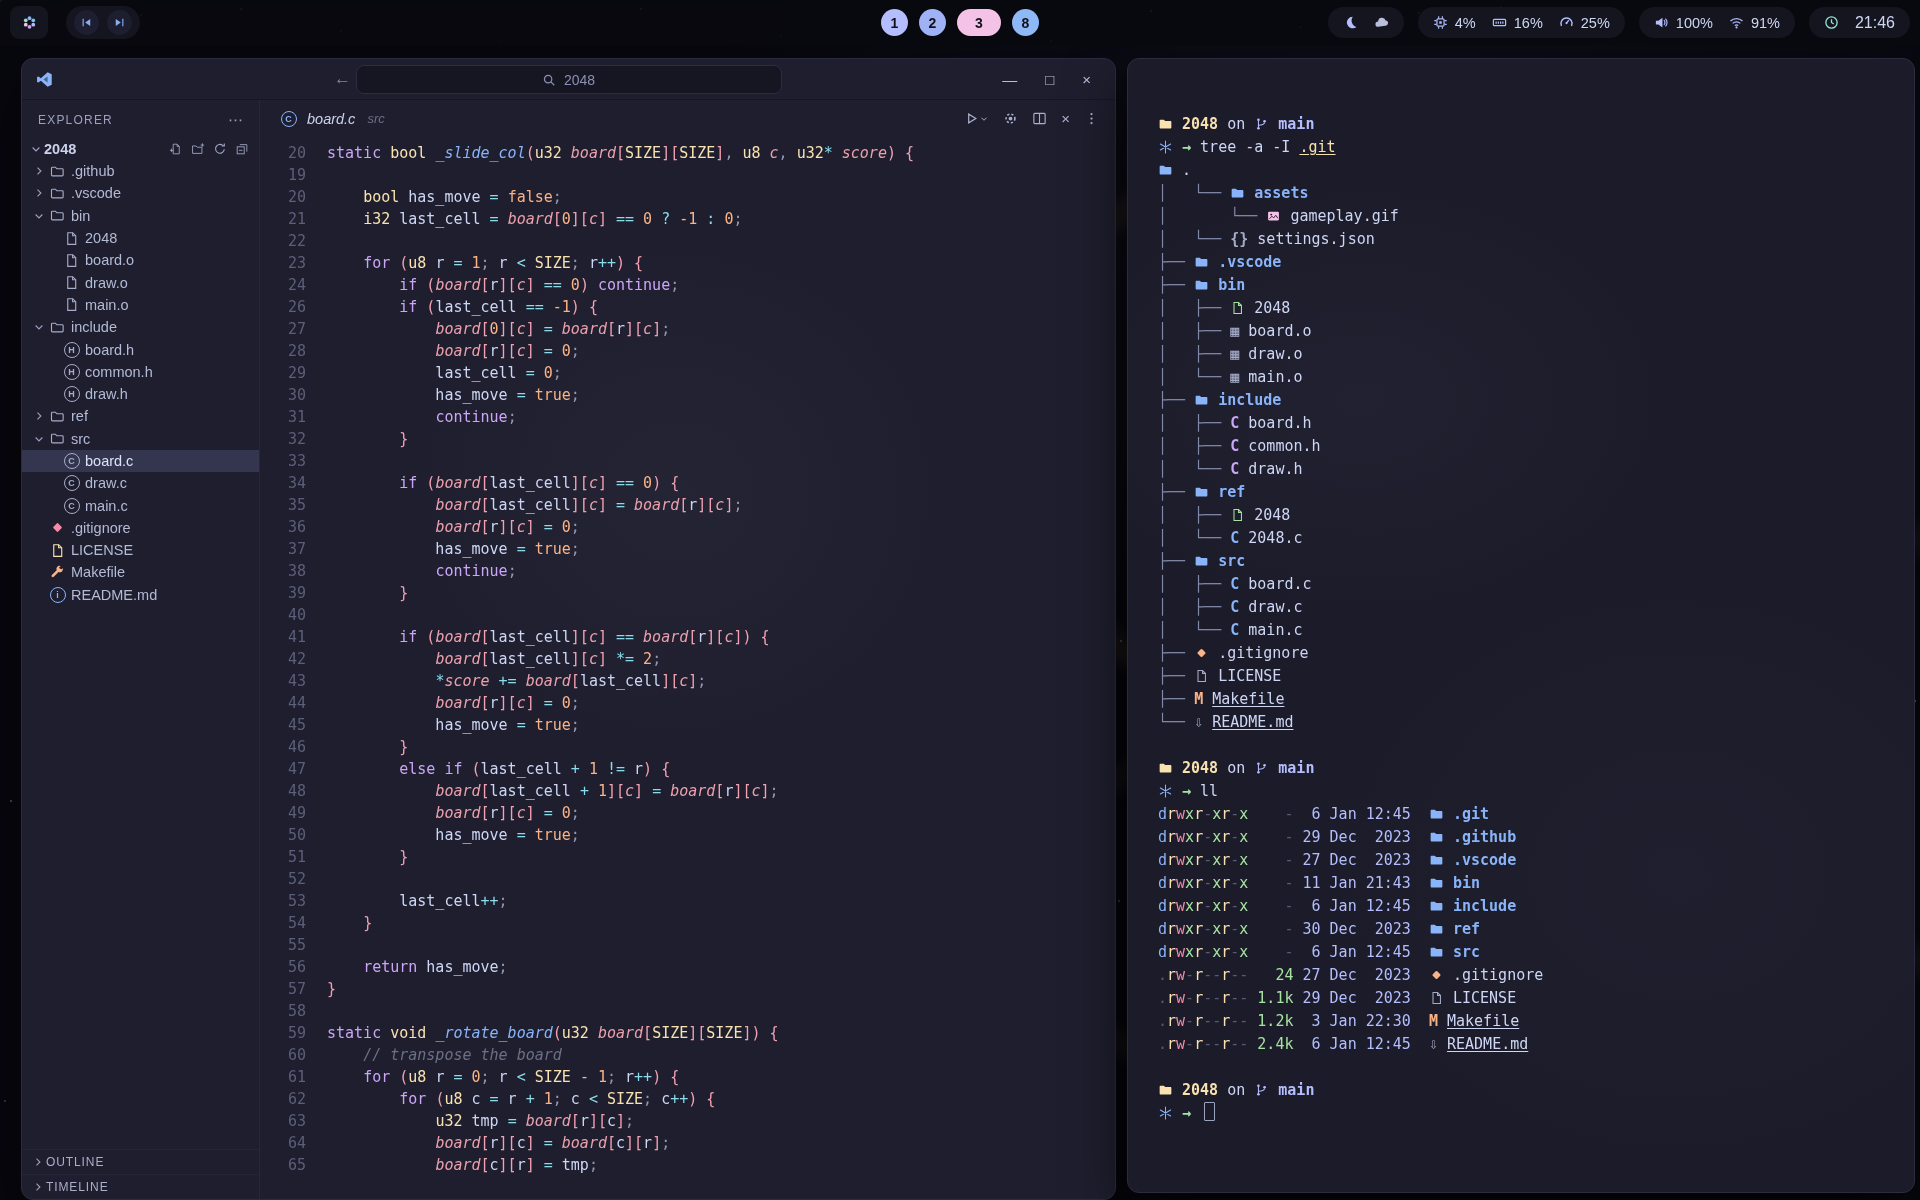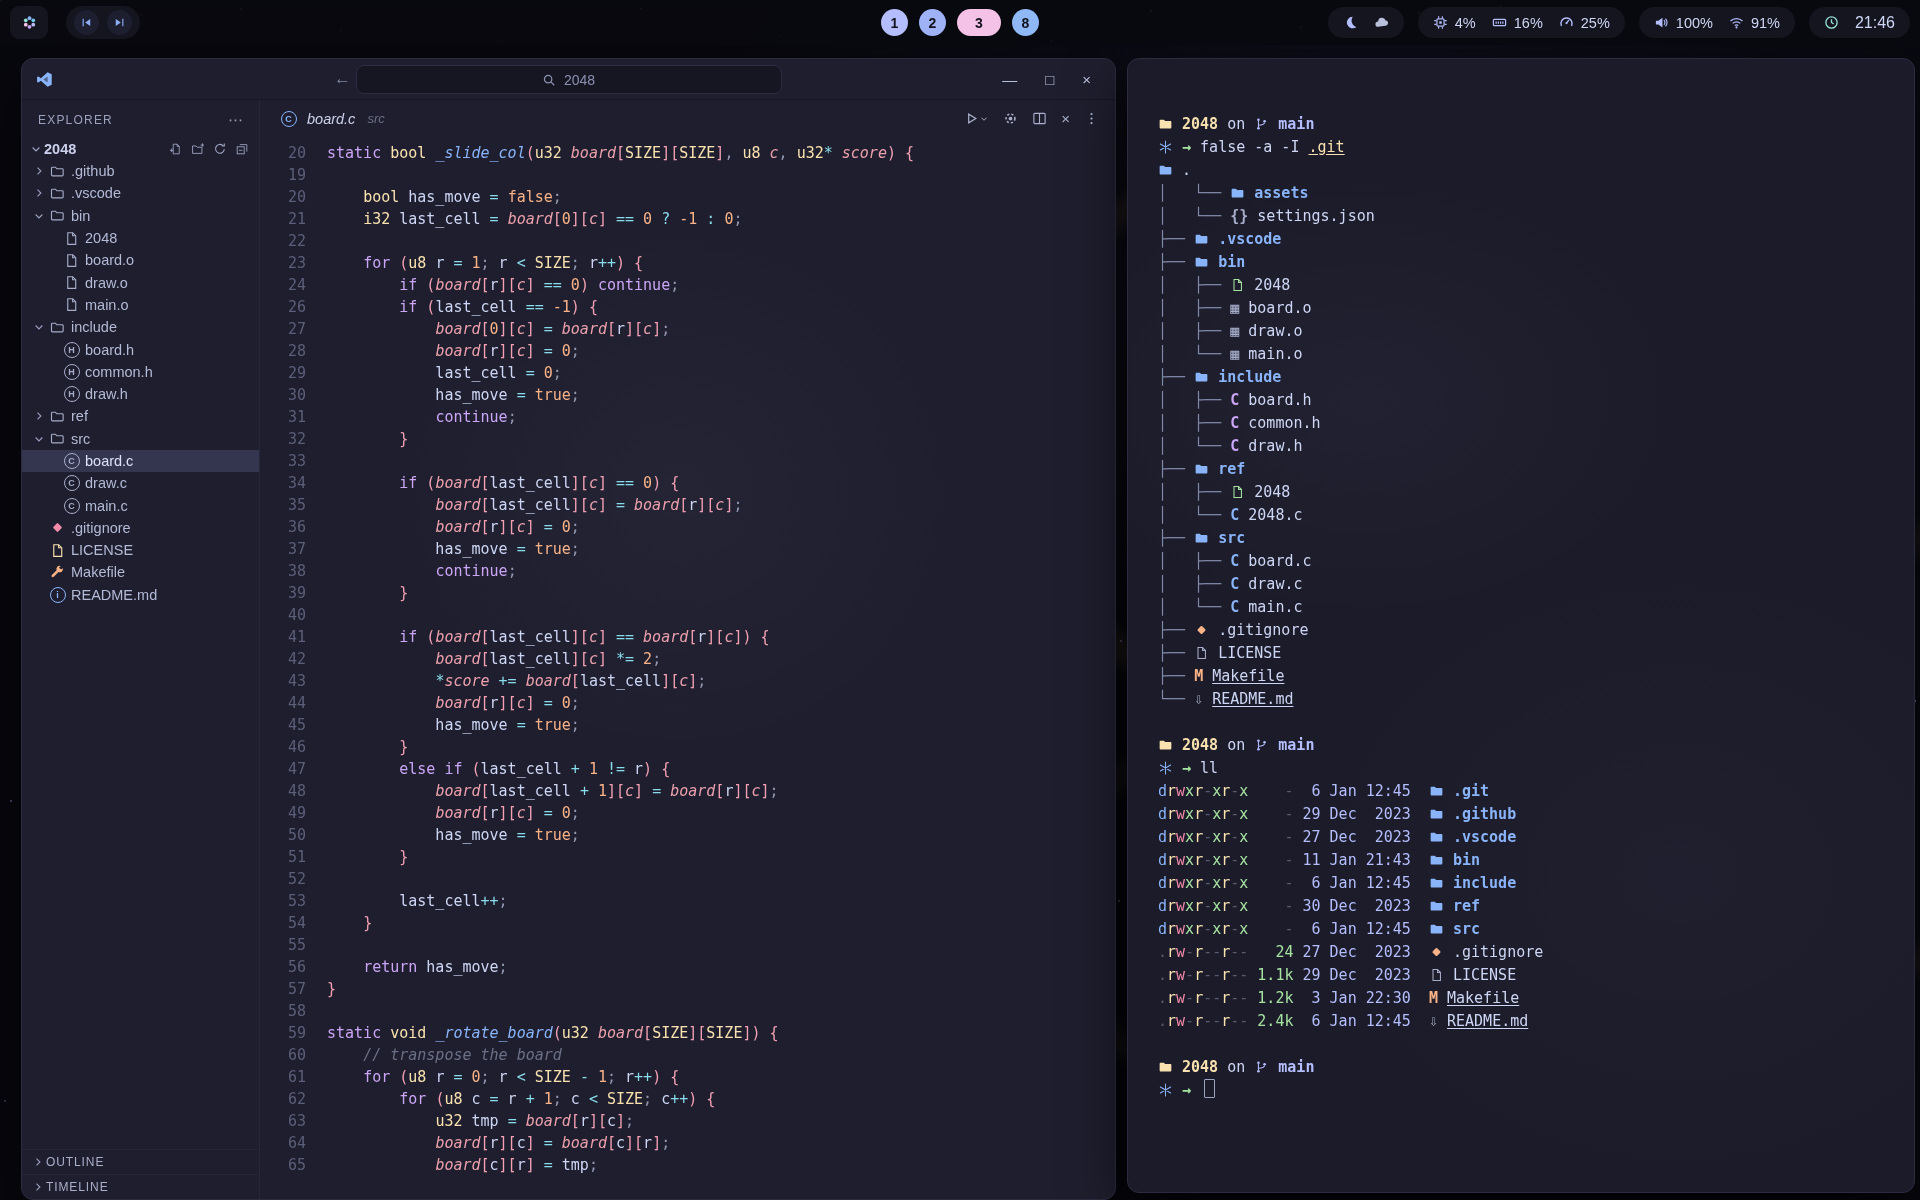--- a/index.html
+++ b/index.html
@@ -778,25 +778,29 @@
   <section class="win term">
     <div class="tlines"><div class="tl"><span class="s-ic s-yellow"><svg viewBox="0 0 16 16">
               <path fill="currentColor" d="M1.3 4.1c0-.6.5-1.1 1.1-1.1h3.7l1.5 1.7h6c.6 0 1.1.5 1.1 1.1v6.1c0 .6-.5 1.1-1.1 1.1H2.4c-.6 0-1.1-.5-1.1-1.1z"></path>
             </svg></span><span class="s-yellow s-bd"> 2048 </span><span class="s-fg">on </span><span class="s-ic s-lav"><svg viewBox="0 0 16 16">
               <circle cx="4.5" cy="3.2" r="1.5" fill="currentColor"></circle>
               <circle cx="4.5" cy="12.8" r="1.5" fill="currentColor"></circle>
               <circle cx="11.5" cy="4.8" r="1.5" fill="currentColor"></circle>
               <path d="M4.5 4.7v6.6M4.5 9.5c4.5-.3 7-2 7-3.2" fill="none" stroke="currentColor" stroke-width="1.2"></path>
             </svg></span><span class="s-lav s-bd"> main</span></div><div class="tl"><span class="s-ic s-blue"><svg viewBox="0 0 16 16">
               <path stroke="currentColor" stroke-width="1.2" stroke-linecap="round" fill="none" d="M8 1.2v13.6M2.1 4.6l11.8 6.8M2.1 11.4 13.9 4.6"></path>
-            </svg></span><span class="s-green s-bd"> → </span><span class="s-fg">false -a -I </span><span class="s-yellow s-und">.git</span></div><div class="tl"><span class="s-ic s-blue"><svg viewBox="0 0 16 16">
+            </svg></span><span class="s-green s-bd"> → </span><span class="s-fg">tree -a -I </span><span class="s-yellow s-und">.git</span></div><div class="tl"><span class="s-ic s-blue"><svg viewBox="0 0 16 16">
               <path fill="currentColor" d="M1.3 4.1c0-.6.5-1.1 1.1-1.1h3.7l1.5 1.7h6c.6 0 1.1.5 1.1 1.1v6.1c0 .6-.5 1.1-1.1 1.1H2.4c-.6 0-1.1-.5-1.1-1.1z"></path>
             </svg></span><span class="s-fg"> .</span></div><div class="tl"><span class="s-gray">│   └── </span><span class="s-ic s-blue"><svg viewBox="0 0 16 16">
               <path fill="currentColor" d="M1.3 4.1c0-.6.5-1.1 1.1-1.1h3.7l1.5 1.7h6c.6 0 1.1.5 1.1 1.1v6.1c0 .6-.5 1.1-1.1 1.1H2.4c-.6 0-1.1-.5-1.1-1.1z"></path>
-            </svg></span><span class="s-blue s-bd"> assets</span></div><div class="tl"><span class="s-gray">│   └── </span><span class="s-sub s-bd">{}</span><span class="s-fg"> settings.json</span></div><div class="tl"><span class="s-gray">├── </span><span class="s-ic s-blue"><svg viewBox="0 0 16 16">
+            </svg></span><span class="s-blue s-bd"> assets</span></div><div class="tl"><span class="s-gray">│       └── </span><span class="s-ic s-pink"><svg viewBox="0 0 16 16">
+              <rect x="1.8" y="3" width="12.4" height="10" rx="1.3" fill="currentColor"></rect>
+              <circle cx="5.4" cy="6.4" r="1.1" fill="#1e1e2e"></circle>
+              <path d="M3.4 11.2l2.8-2.9 1.9 1.9 2.5-3 2.4 3.4" fill="none" stroke="#1e1e2e" stroke-width="1.1"></path>
+            </svg></span><span class="s-fg"> gameplay.gif</span></div><div class="tl"><span class="s-gray">│   └── </span><span class="s-sub s-bd">{}</span><span class="s-fg"> settings.json</span></div><div class="tl"><span class="s-gray">├── </span><span class="s-ic s-blue"><svg viewBox="0 0 16 16">
               <path fill="currentColor" d="M1.3 4.1c0-.6.5-1.1 1.1-1.1h3.7l1.5 1.7h6c.6 0 1.1.5 1.1 1.1v6.1c0 .6-.5 1.1-1.1 1.1H2.4c-.6 0-1.1-.5-1.1-1.1z"></path>
             </svg></span><span class="s-blue s-bd"> .vscode</span></div><div class="tl"><span class="s-gray">├── </span><span class="s-ic s-blue"><svg viewBox="0 0 16 16">
               <path fill="currentColor" d="M1.3 4.1c0-.6.5-1.1 1.1-1.1h3.7l1.5 1.7h6c.6 0 1.1.5 1.1 1.1v6.1c0 .6-.5 1.1-1.1 1.1H2.4c-.6 0-1.1-.5-1.1-1.1z"></path>
             </svg></span><span class="s-blue s-bd"> bin</span></div><div class="tl"><span class="s-gray">│   ├── </span><span class="s-ic s-green"><svg viewBox="0 0 16 16">
               <path fill="none" stroke="currentColor" stroke-width="1.2" d="M4 1.8h5.2L12.5 5v9.2H4z"></path>
               <path fill="none" stroke="currentColor" stroke-width="1.2" d="M9.2 1.8V5h3.3"></path>
             </svg></span><span class="s-fg"> 2048</span></div><div class="tl"><span class="s-gray">│   ├── </span><span class="s-sub">▦</span><span class="s-fg"> board.o</span></div><div class="tl"><span class="s-gray">│   ├── </span><span class="s-sub">▦</span><span class="s-fg"> draw.o</span></div><div class="tl"><span class="s-gray">│   └── </span><span class="s-sub">▦</span><span class="s-fg"> main.o</span></div><div class="tl"><span class="s-gray">├── </span><span class="s-ic s-blue"><svg viewBox="0 0 16 16">
               <path fill="currentColor" d="M1.3 4.1c0-.6.5-1.1 1.1-1.1h3.7l1.5 1.7h6c.6 0 1.1.5 1.1 1.1v6.1c0 .6-.5 1.1-1.1 1.1H2.4c-.6 0-1.1-.5-1.1-1.1z"></path>
             </svg></span><span class="s-blue s-bd"> include</span></div><div class="tl"><span class="s-gray">│   ├── </span><span class="s-mauve s-bd">C</span><span class="s-fg"> board.h</span></div><div class="tl"><span class="s-gray">│   ├── </span><span class="s-mauve s-bd">C</span><span class="s-fg"> common.h</span></div><div class="tl"><span class="s-gray">│   └── </span><span class="s-mauve s-bd">C</span><span class="s-fg"> draw.h</span></div><div class="tl"><span class="s-gray">├── </span><span class="s-ic s-blue"><svg viewBox="0 0 16 16">
               <path fill="currentColor" d="M1.3 4.1c0-.6.5-1.1 1.1-1.1h3.7l1.5 1.7h6c.6 0 1.1.5 1.1 1.1v6.1c0 .6-.5 1.1-1.1 1.1H2.4c-.6 0-1.1-.5-1.1-1.1z"></path>

